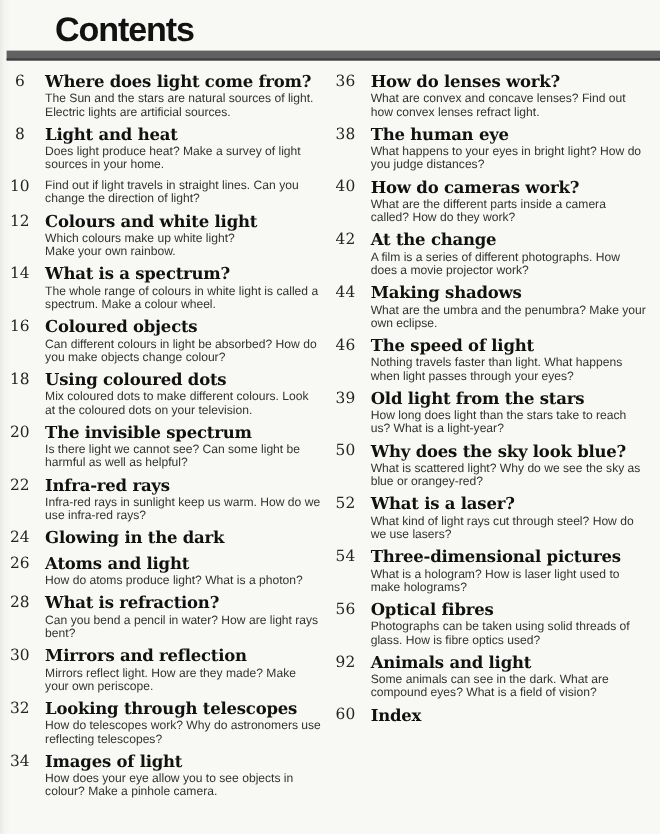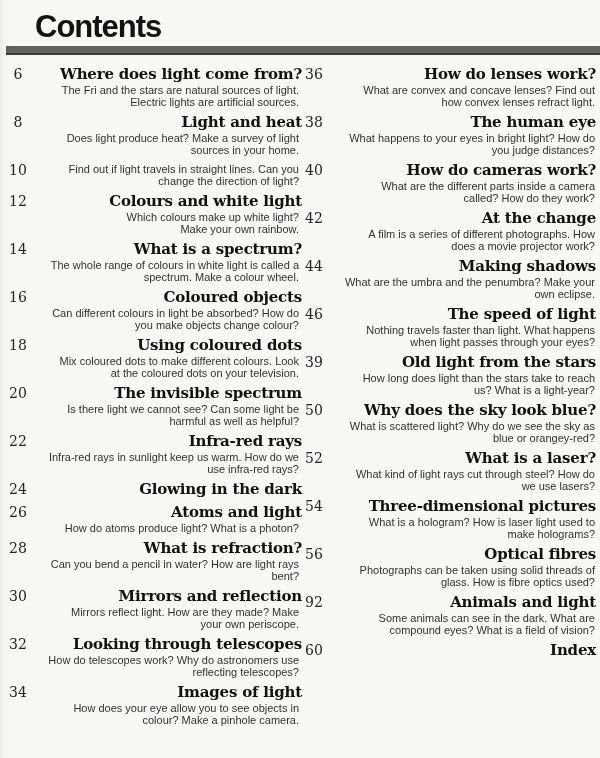--- a/index.html
+++ b/index.html
@@ -11,21 +11,21 @@
     overflow:hidden;
     position:relative;
   }
   .page{
     width:600px;height:758px;
     box-sizing:border-box;
     padding:10px 0 0 0;
     background:linear-gradient(90deg,#e9e9e6 0px,#f4f4f1 4px,#f8f8f5 10px);
   }
   .masthead{
-    padding-left:35px;
+    padding-left:50px;
   }
   h1.contents-title{
     margin:0;
     font-family:"Liberation Sans", sans-serif;
     font-weight:bold;
     font-size:31px;
     line-height:33px;
     letter-spacing:-1px;
     color:#121212;
   }
@@ -54,21 +54,21 @@
   }
   .num{
     flex:0 0 20px;
     text-align:center;
     font-family:"DejaVu Serif","Liberation Serif",serif;
     font-size:14px;
     line-height:17px;
     color:#242424;
     margin-right:13px;
   }
-  .entry-text{flex:1;min-width:0;text-align:right;}
+  .entry-text{flex:1;min-width:0;}
   .entry-title{
     font-family:"DejaVu Serif","Liberation Serif",serif;
     font-weight:bold;
     font-size:15px;
     line-height:17px;
     letter-spacing:-0.2px;
     color:#111111;
   }
   .entry-desc{
     font-family:"Liberation Sans", sans-serif;
@@ -88,21 +88,21 @@
     <h1 class="contents-title">Contents</h1>
   </div>
   <div class="title-rule"></div>
 
   <div class="toc">
     <div class="toc-col left">
   <div class="entry">
     <div class="num">6</div>
     <div class="entry-text">
       <div class="entry-title">Where does light come from?</div>
-      <div class="entry-desc">The Fri and the stars are natural sources of light.
+      <div class="entry-desc">The Sun and the stars are natural sources of light.
 Electric lights are artificial sources.</div>
     </div>
   </div>
 
   <div class="entry">
     <div class="num">8</div>
     <div class="entry-text">
       <div class="entry-title">Light and heat</div>
       <div class="entry-desc">Does light produce heat? Make a survey of light
 sources in your home.</div>

